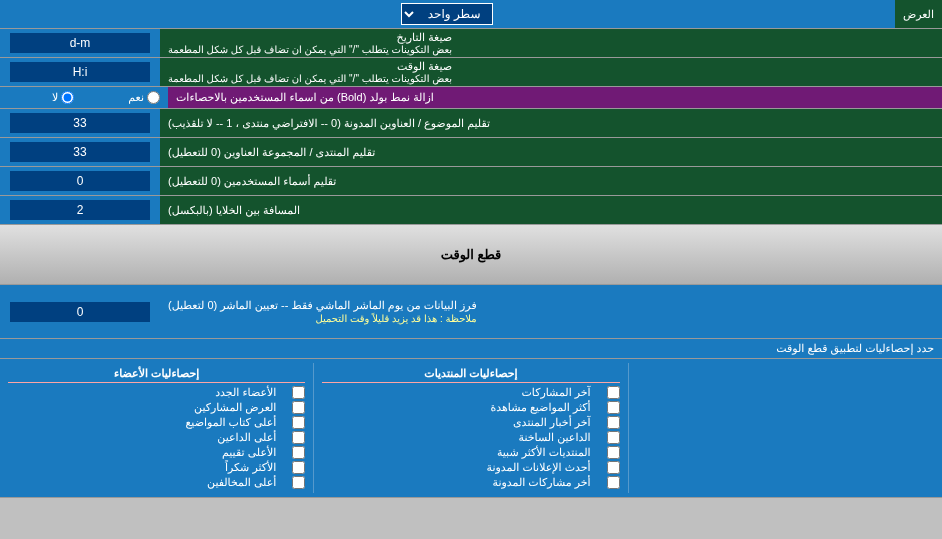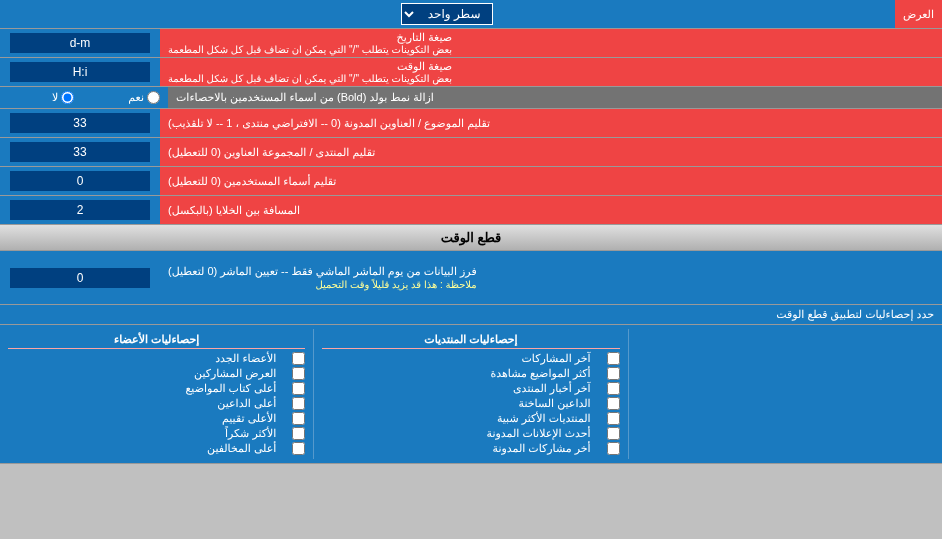--- a/index.html
+++ b/index.html
@@ -13,21 +13,21 @@
       width: 942px;
       background: #c0c0c0;
     }
     .row {
       display: flex;
       flex-direction: row;
       width: 100%;
       border-bottom: 1px solid #999;
     }
     .row-label {
-      background: #ef4444;
+      background: #14532d;
       color: #fff;
       padding: 0 8px;
       display: flex;
       align-items: center;
       justify-content: flex-end;
       text-align: right;
       flex: 1;
       min-height: 28px;
       font-size: 11px;
     }
@@ -49,21 +49,21 @@
       border: none;
       padding: 3px 6px;
       width: 140px;
       text-align: center;
       font-size: 12px;
     }
     .section-header {
       background: linear-gradient(to bottom, #e0e0e0, #b0b0b0);
       color: #000;
       text-align: center;
-      padding: 5px;
+      padding: 22px;
       font-weight: bold;
       font-size: 13px;
       width: 100%;
       border-bottom: 1px solid #999;
     }
     .dropdown-row {
       display: flex;
       flex-direction: row;
       width: 100%;
       background: #1a7abf;
@@ -80,21 +80,21 @@
       font-size: 12px;
       direction: rtl;
     }
     .radio-row {
       display: flex;
       flex-direction: row;
       width: 100%;
       border-bottom: 1px solid #999;
     }
     .radio-label {
-      background: #737373;
+      background: #701a75;
       color: #fff;
       padding: 4px 8px;
       display: flex;
       align-items: center;
       justify-content: flex-end;
       text-align: right;
       flex: 1;
       font-size: 11px;
     }
     .radio-options {

